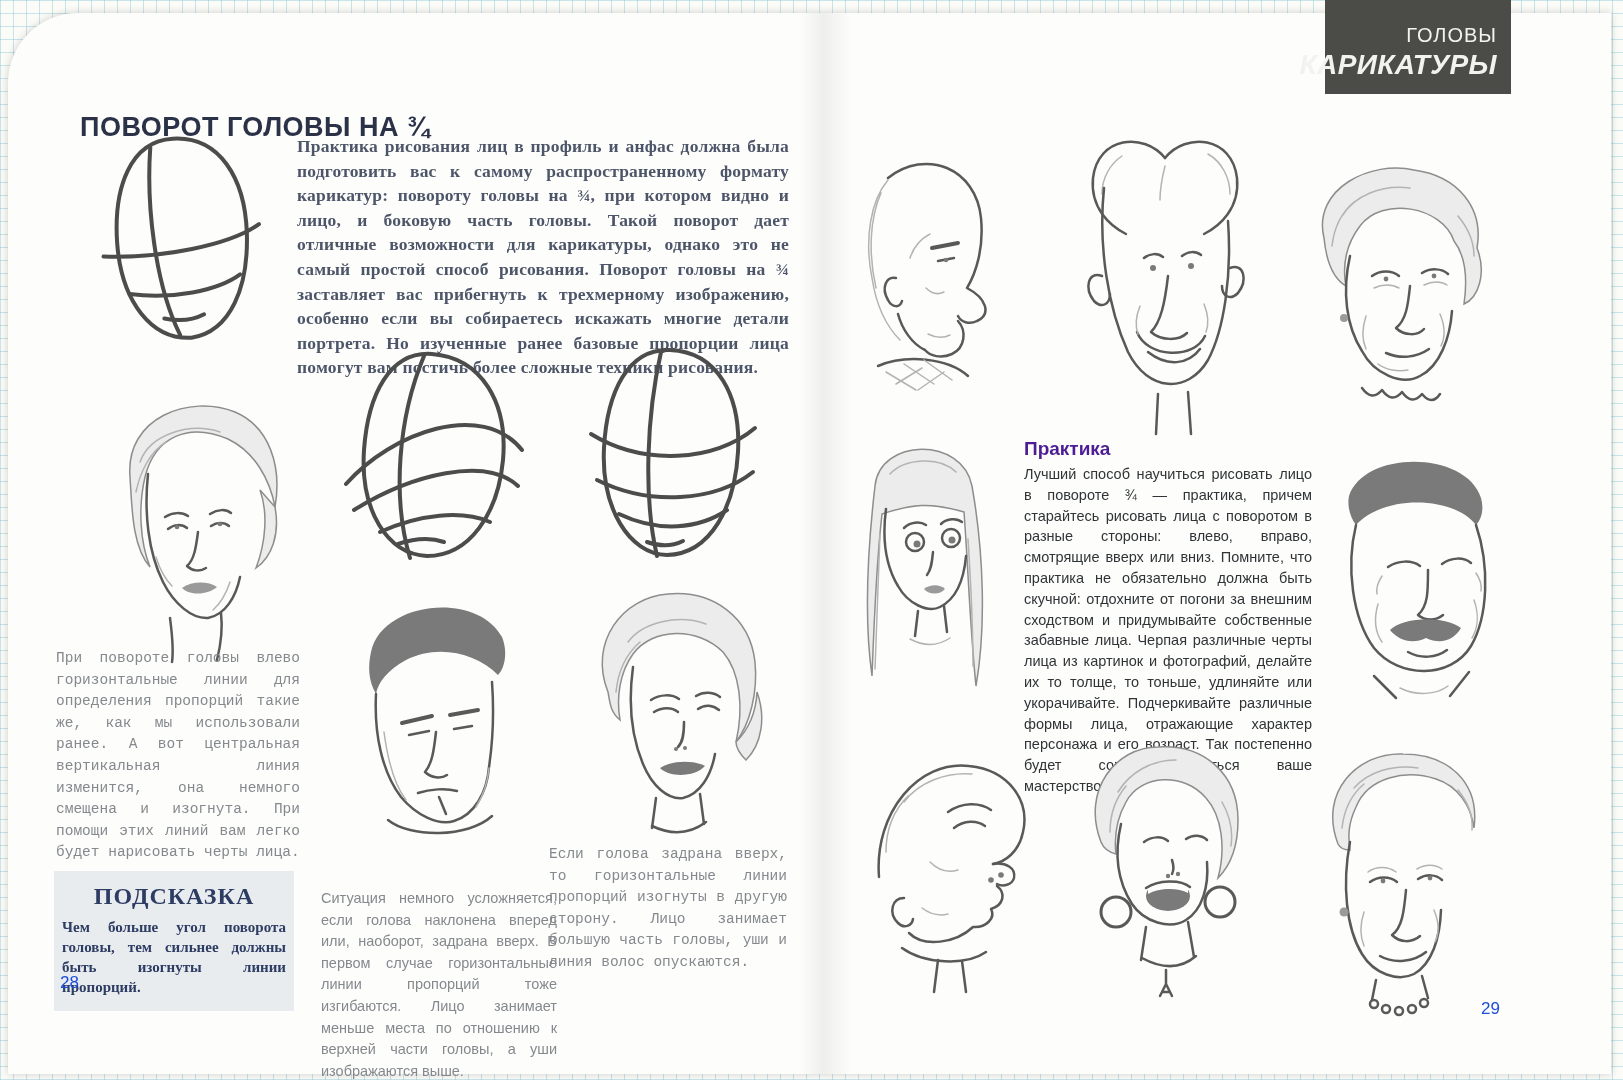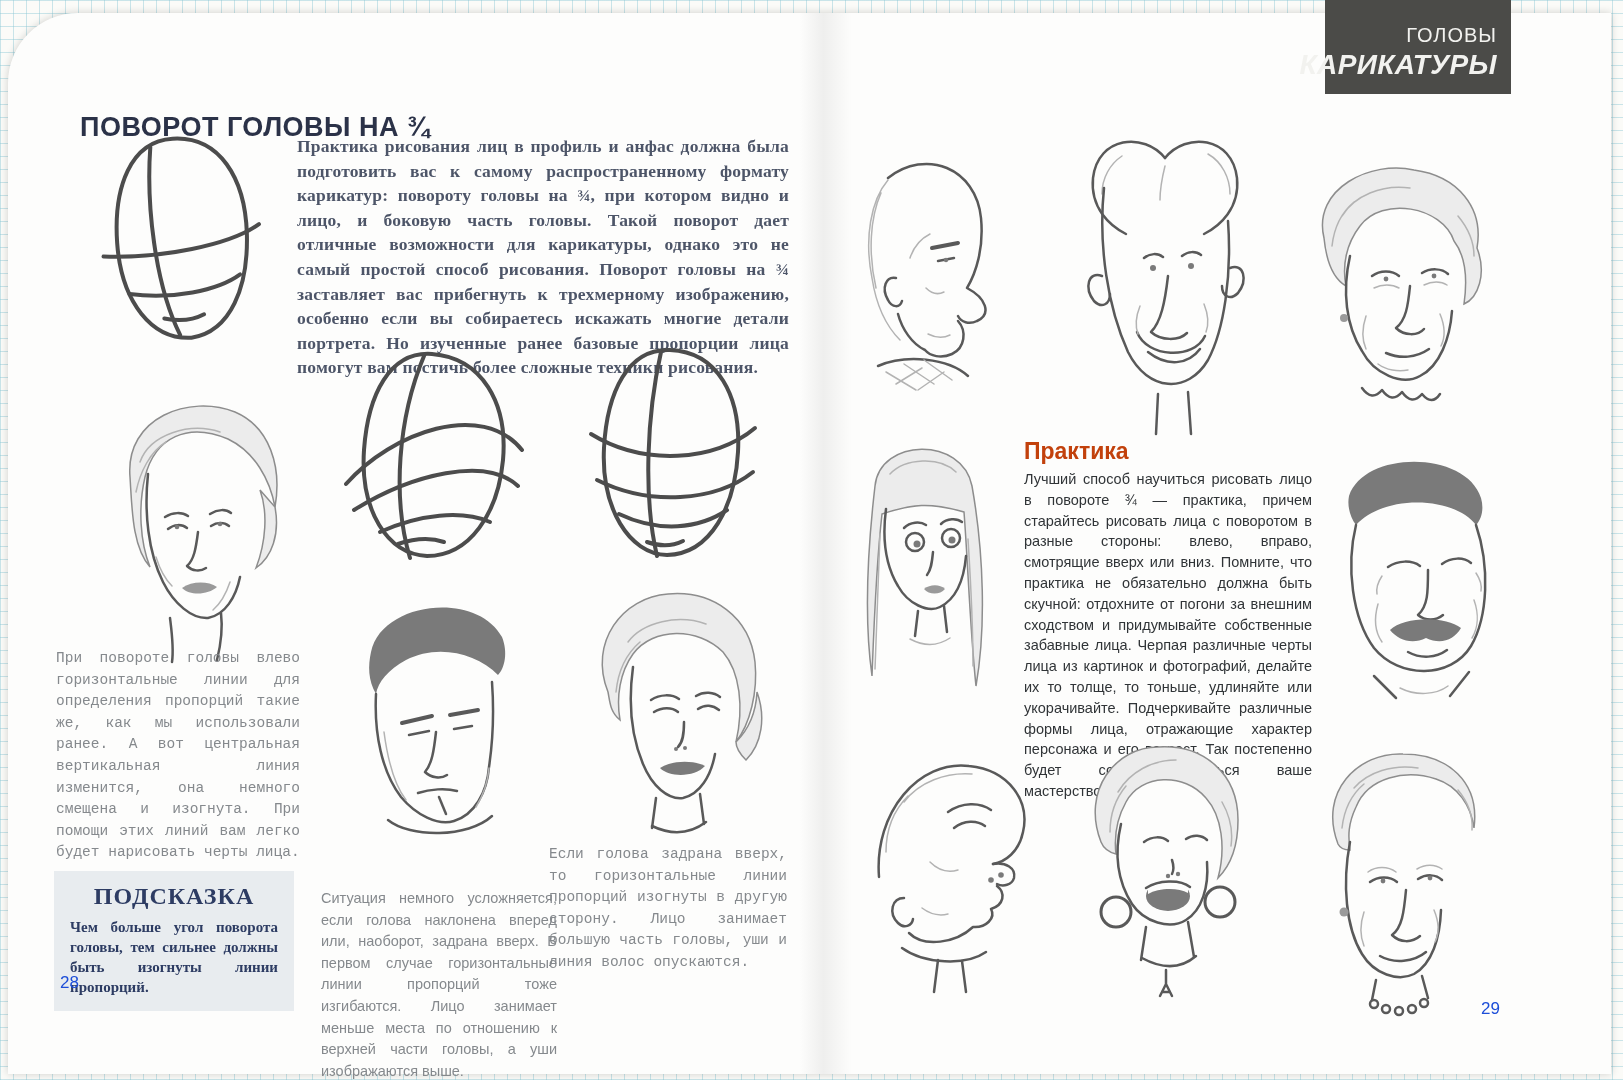--- a/index.html
+++ b/index.html
@@ -31,30 +31,30 @@
     font-family:"Liberation Serif",serif;font-weight:bold;
     font-size:17.5px;line-height:24.6px;color:#4d5568;text-align:justify;letter-spacing:.2px;
   }
   .cap{
     font-size:14.5px;line-height:21.6px;color:#85898d;text-align:justify;
   }
   .cap-left{left:56px;top:648px;width:244px;font-family:Liberation Mono, monospace;}
   .cap-down{left:304px;top:888px;width:236px;margin-left:17px;}
   .cap-up{left:549px;top:844px;width:238px;font-family:Liberation Mono, monospace;}
   .tipbox{
-    left:54px;top:871px;width:240px;background:#e8ecef;padding:12px 16px 14px;box-sizing:border-box;
+    left:54px;top:871px;width:240px;background:#e8ecef;padding:12px 8px 14px;box-sizing:border-box;
     font-family:"Liberation Serif",serif;color:#2d3c63;
   }
   .tipbox .tip-title{font-size:24px;font-weight:bold;text-align:center;letter-spacing:1px;margin-bottom:7px;}
   .tipbox .tip-body{font-size:15px;line-height:20px;font-weight:bold;text-align:justify;}
   .pagenum{font-size:17px;color:#1d4ed8;}
   .pn-left{left:60px;top:973px;}
   .pn-right{left:1481px;top:999px;}
   .practice{left:1024px;top:438px;width:288px;}
-  .practice .p-title{font-size:23px;font-weight:bold;color:#c2410c;margin-bottom:4px;}
+  .practice .p-title{font-size:19px;font-weight:bold;color:#4c1d95;margin-bottom:4px;}
   .practice .p-body{font-size:14.5px;line-height:20.8px;color:#303437;text-align:justify;}
   .brandbox{
     left:1325px;top:-7px;width:186px;height:101px;background:#4b4b48;
     display:flex;flex-direction:column;justify-content:flex-end;align-items:flex-end;
     padding:0 14px 13px 0;box-sizing:border-box;color:#f2f2ef;
   }
   .brandbox .b1{font-size:20px;letter-spacing:1px;}
   .brandbox .b2{font-size:28px;font-weight:bold;letter-spacing:.4px;margin-top:2px;font-style:italic;}
   svg{display:block;}
   .sk{fill:none;stroke:#595959;stroke-width:2.5;stroke-linecap:round;stroke-linejoin:round;}

